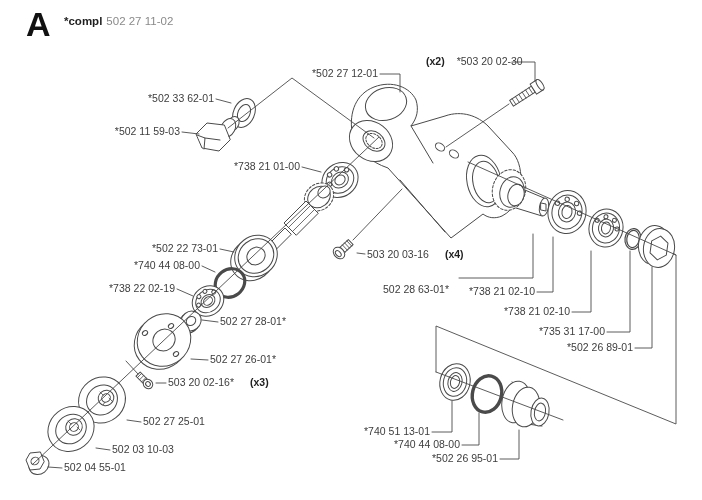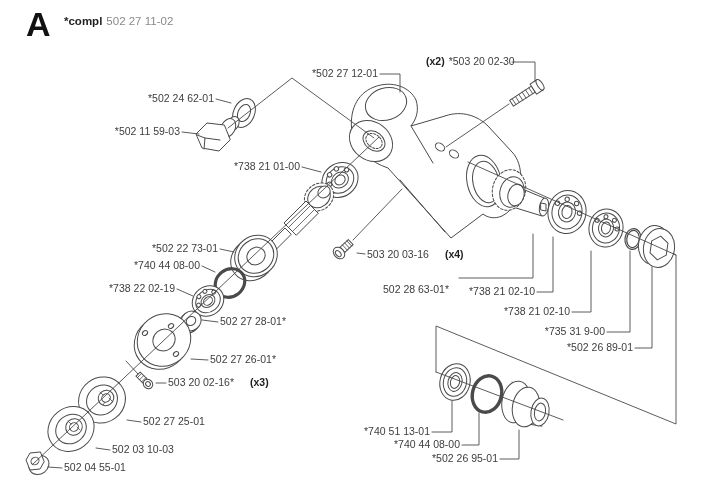--- a/index.html
+++ b/index.html
@@ -2,21 +2,21 @@
 <html style="--line: #4a4a4a; --text: #3d3d3d; --muted: #8a8a8a; --bg: #ffffff;"><head>
 <meta charset="utf-8">
 <style>
   :root { --line:#4a4a4a; --text:#3d3d3d; --muted:#8a8a8a; --bg:#ffffff; }
   * { box-sizing:border-box; }
   body { margin:0; background:var(--bg); font-family:"Liberation Sans", sans-serif; }
   #stage { position:relative; width:702px; height:500px; background:var(--bg); overflow:hidden; }
   svg.diagram { position:absolute; left:0; top:0; color:var(--line); }
   .lbl { position:absolute; font-size:10.5px; line-height:11px; color:var(--text); white-space:nowrap; letter-spacing:0; }
   .lbl b { font-weight:bold; color:#1e1e1e; }
-  .lbl b.q-b { margin-right:4px;padding-left:20px; }
+  .lbl b.q-b { margin-right:12px;padding-left:20px; }
   .lbl b.q-a { margin-left:4px;padding-left:12px; }
   .section-letter { position:absolute; left:26px; top:6px; font-size:34px; line-height:36px; font-weight:bold; color:#111; }
   .compl { position:absolute; left:64px; top:15px; font-size:11.5px; color:#1e1e1e; }
   .compl .num { color:var(--muted); font-weight:normal; margin-left:4px;text-align:right; }
 </style>
 </head>
 <body>
 
 <div id="stage">
 
@@ -246,37 +246,37 @@
         <path d="M500,459 L519,459 L519,430"></path>
       </g>
     </g>
   </svg>
 
   <div class="section-letter">A</div>
   <div class="compl">
     <b>*compl</b><span class="num">502 27 11-02</span>
   </div>
 
-  <div class="lbl" style="right:488px;top:93px"><span>*502 24 62-01</span></div>
+  <div class="lbl" style="right:488px;top:93px"><span>*502 33 62-01</span></div>
   <div class="lbl" style="right:522px;top:126px"><span>*502 11 59-03</span></div>
   <div class="lbl" style="right:324px;top:68px"><span>*502 27 12-01</span></div>
   <div class="lbl" style="left:406px;top:56px"><b class="q-b">(x2)</b><span>*503 20 02-30</span></div>
   <div class="lbl" style="right:402px;top:161px"><span>*738 21 01-00</span></div>
   <div class="lbl" style="right:484px;top:243px"><span>*502 22 73-01</span></div>
   <div class="lbl" style="right:502px;top:260px"><span>*740 44 08-00</span></div>
   <div class="lbl" style="right:527px;top:283px"><span>*738 22 02-19</span></div>
   <div class="lbl" style="left:220px;top:316px"><span>502 27 28-01*</span></div>
   <div class="lbl" style="left:210px;top:354px"><span>502 27 26-01*</span></div>
   <div class="lbl" style="left:168px;top:377px"><span>503 20 02-16*</span><b class="q-a">(x3)</b></div>
   <div class="lbl" style="left:143px;top:416px"><span>502 27 25-01</span></div>
   <div class="lbl" style="left:112px;top:444px"><span>502 03 10-03</span></div>
   <div class="lbl" style="left:64px;top:462px"><span>502 04 55-01</span></div>
   <div class="lbl" style="left:367px;top:249px"><span>503 20 03-16</span><b class="q-a">(x4)</b></div>
   <div class="lbl" style="left:383px;top:284px"><span>502 28 63-01*</span></div>
   <div class="lbl" style="right:167px;top:286px"><span>*738 21 02-10</span></div>
   <div class="lbl" style="right:132px;top:306px"><span>*738 21 02-10</span></div>
-  <div class="lbl" style="right:97px;top:326px"><span>*735 31 9-00</span></div>
+  <div class="lbl" style="right:97px;top:326px"><span>*735 31 17-00</span></div>
   <div class="lbl" style="right:69px;top:342px"><span>*502 26 89-01</span></div>
   <div class="lbl" style="right:272px;top:426px"><span>*740 51 13-01</span></div>
   <div class="lbl" style="right:242px;top:439px"><span>*740 44 08-00</span></div>
   <div class="lbl" style="right:204px;top:453px"><span>*502 26 95-01</span></div>
 
 </div>
 
 </body></html>

